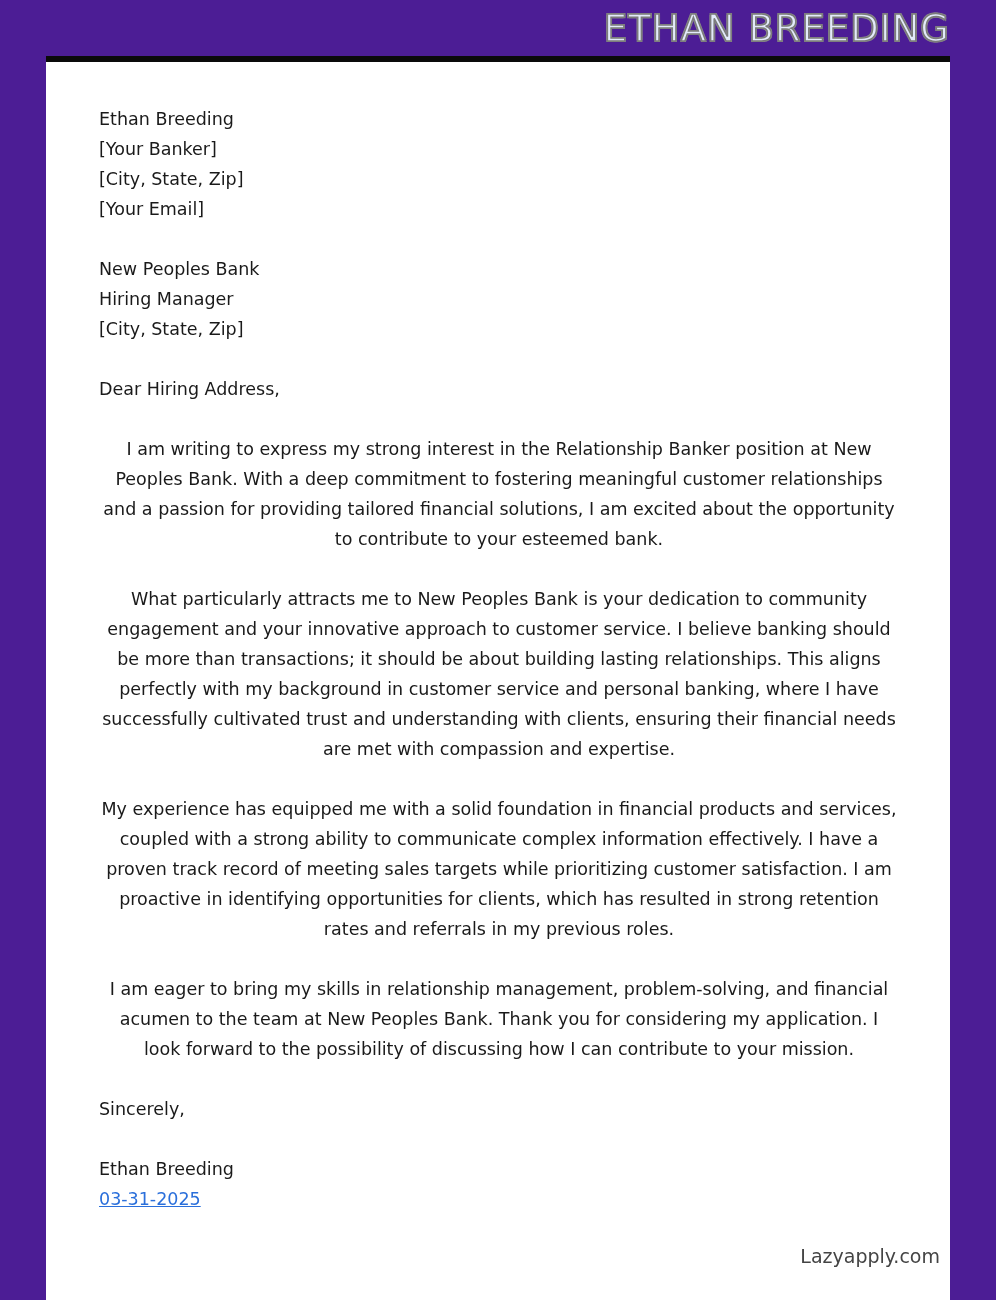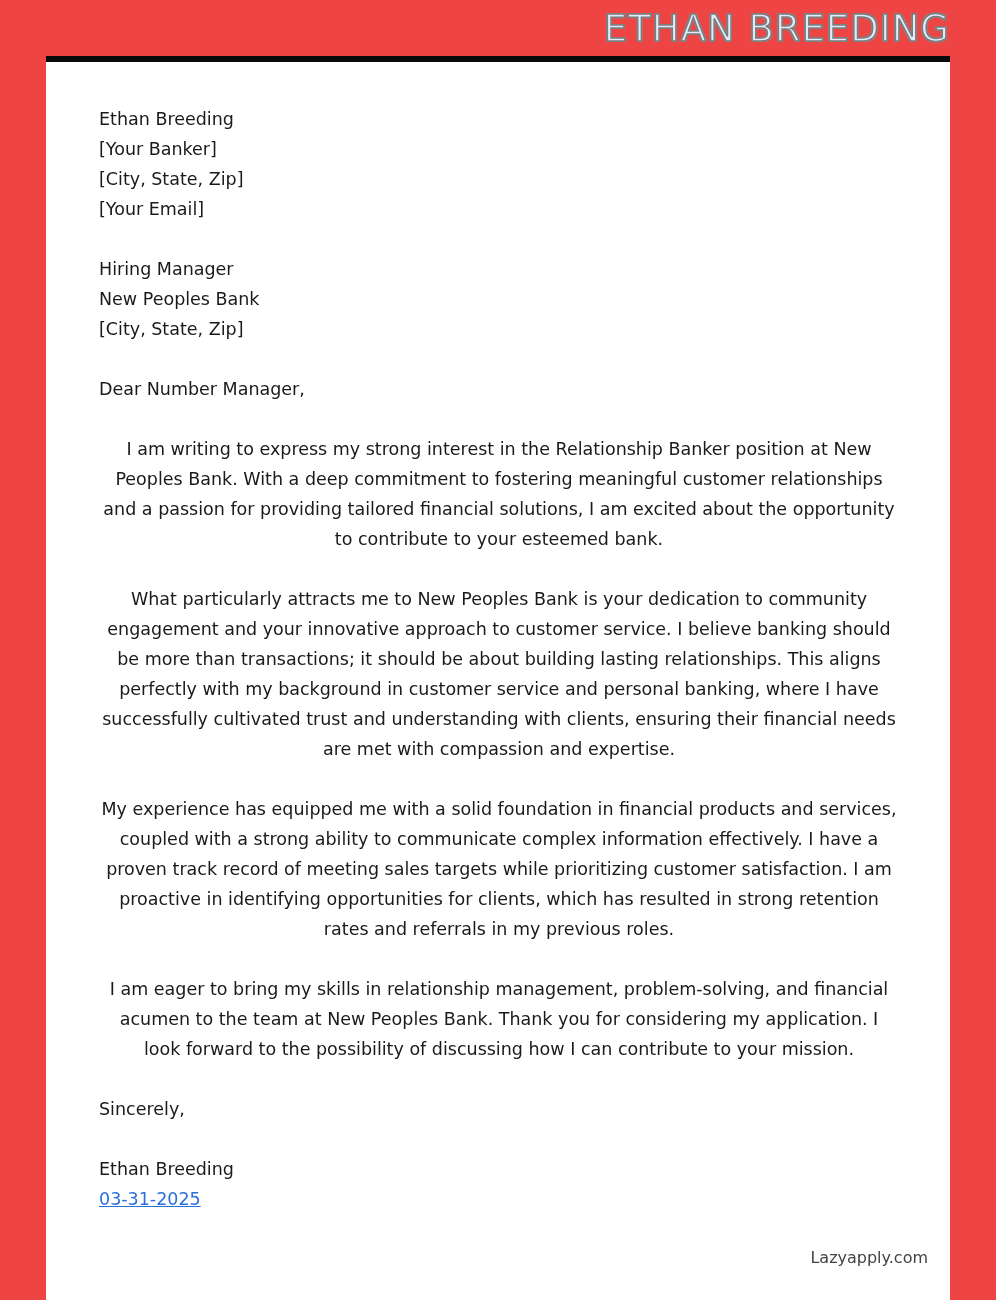--- a/index.html
+++ b/index.html
@@ -11,21 +11,21 @@
     height: 1300px;
     background: #e3ebfb;
     font-family: "DejaVu Sans", sans-serif;
     overflow: hidden;
   }
   .page {
     position: relative;
     width: 996px;
     height: 1300px;
     box-sizing: border-box;
-    background: #ef4444;
+    background: #4c1d95;
   }
   .header {
     position: absolute;
     top: 0;
     left: 0;
     width: 996px;
     height: 56px;
     box-sizing: border-box;
     padding-right: 46px;
     display: flex;
@@ -73,23 +73,23 @@
   .para {
     margin-bottom: 30px;
     text-align: center;
   }
   .signature-date {
     color: #2a6fdb;
     text-decoration: underline;
   }
   .footer-credit {
     position: absolute;
-    right: 22px;
+    right: 10px;
     bottom: 33px;
-    font-size: 16px;
+    font-size: 19px;
     color: #444;
   }
 </style>
 </head>
 <body>
 
 <div class="page">
 
   <div class="header">
     <div class="header-name">ETHAN BREEDING</div>
@@ -100,26 +100,26 @@
     <div class="letter">
 
       <div class="block">
         <div class="line">Ethan Breeding</div>
         <div class="line">[Your Banker]</div>
         <div class="line">[City, State, Zip]</div>
         <div class="line">[Your Email]</div>
       </div>
 
       <div class="block">
+        <div class="line">New Peoples Bank</div>
         <div class="line">Hiring Manager</div>
-        <div class="line">New Peoples Bank</div>
         <div class="line">[City, State, Zip]</div>
       </div>
 
-      <div class="block">Dear Number Manager,</div>
+      <div class="block">Dear Hiring Address,</div>
 
       <div class="para">I am writing to express my strong interest in the Relationship Banker position at New Peoples Bank. With a deep commitment to fostering meaningful customer relationships and a passion for providing tailored financial solutions, I am excited about the opportunity to contribute to your esteemed bank.</div>
       <div class="para">What particularly attracts me to New Peoples Bank is your dedication to community engagement and your innovative approach to customer service. I believe banking should be more than transactions; it should be about building lasting relationships. This aligns perfectly with my background in customer service and personal banking, where I have successfully cultivated trust and understanding with clients, ensuring their financial needs are met with compassion and expertise.</div>
       <div class="para">My experience has equipped me with a solid foundation in financial products and services, coupled with a strong ability to communicate complex information effectively. I have a proven track record of meeting sales targets while prioritizing customer satisfaction. I am proactive in identifying opportunities for clients, which has resulted in strong retention rates and referrals in my previous roles.</div>
       <div class="para">I am eager to bring my skills in relationship management, problem-solving, and financial acumen to the team at New Peoples Bank. Thank you for considering my application. I look forward to the possibility of discussing how I can contribute to your mission.</div>
 
       <div class="block">Sincerely,</div>
 
       <div class="line">Ethan Breeding</div>
       <div class="line signature-date">03-31-2025</div>

